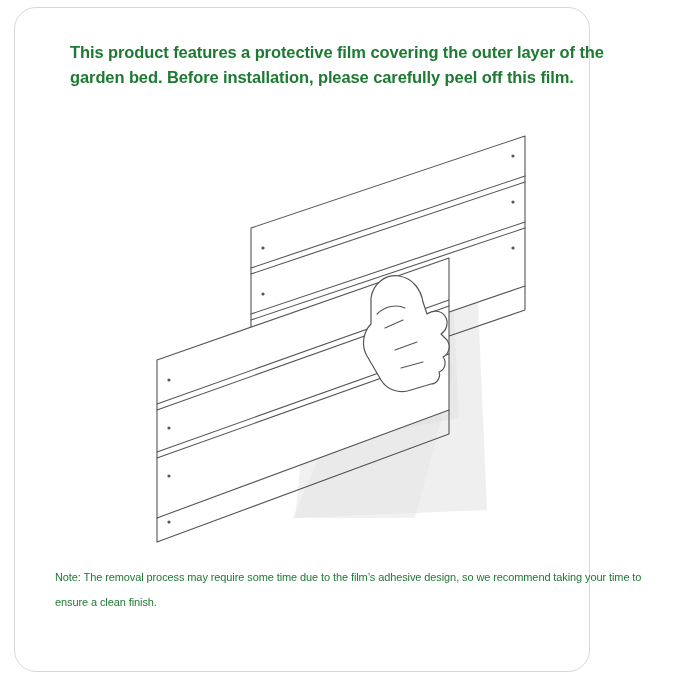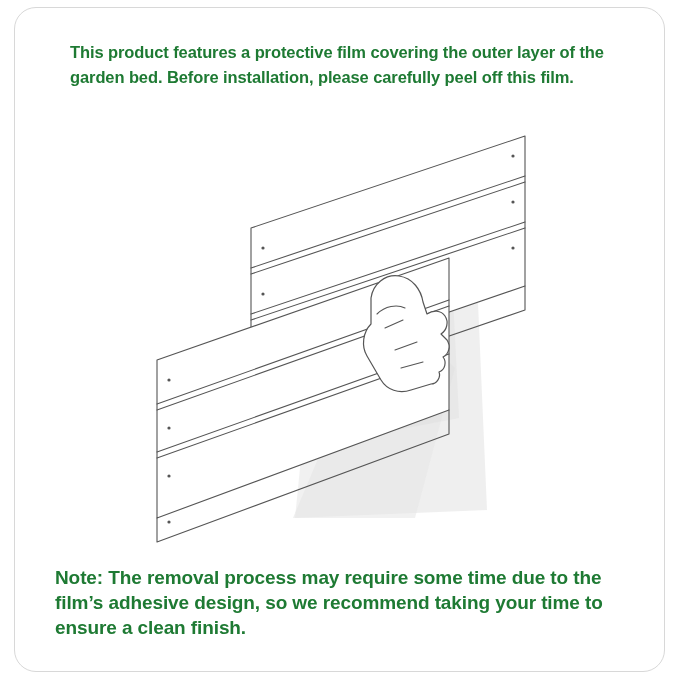--- a/index.html
+++ b/index.html
@@ -10,21 +10,21 @@
   body {
     width: 679px;
     height: 679px;
     font-family: "Liberation Sans", sans-serif;
     overflow: hidden;
   }
   .card {
     position: absolute;
     left: 14px;
     top: 7px;
-    width: 651px;
+    width: 576px;
     height: 665px;
     background: #ffffff;
     border: 1px solid #d8d8d8;
     border-radius: 22px;
     box-sizing: border-box;
   }
   .top-text {
     position: absolute;
     left: 55px;
     top: 32px;
@@ -34,22 +34,22 @@
     font-weight: bold;
     line-height: 25px;
     letter-spacing: -0.1px;
   }
   .bottom-text {
     position: absolute;
     left: 40px;
     top: 557px;
     width: 590px;
     color: #1e7a33;
-    font-size: 19px;
-    font-weight: bold;
+    font-size: 11px;
+    font-weight: normal;
     line-height: 25px;
     letter-spacing: -0.1px;
   }
   .illustration {
     position: absolute;
     left: 40px;
     top: 110px;
     width: 570px;
     height: 440px;
   }

